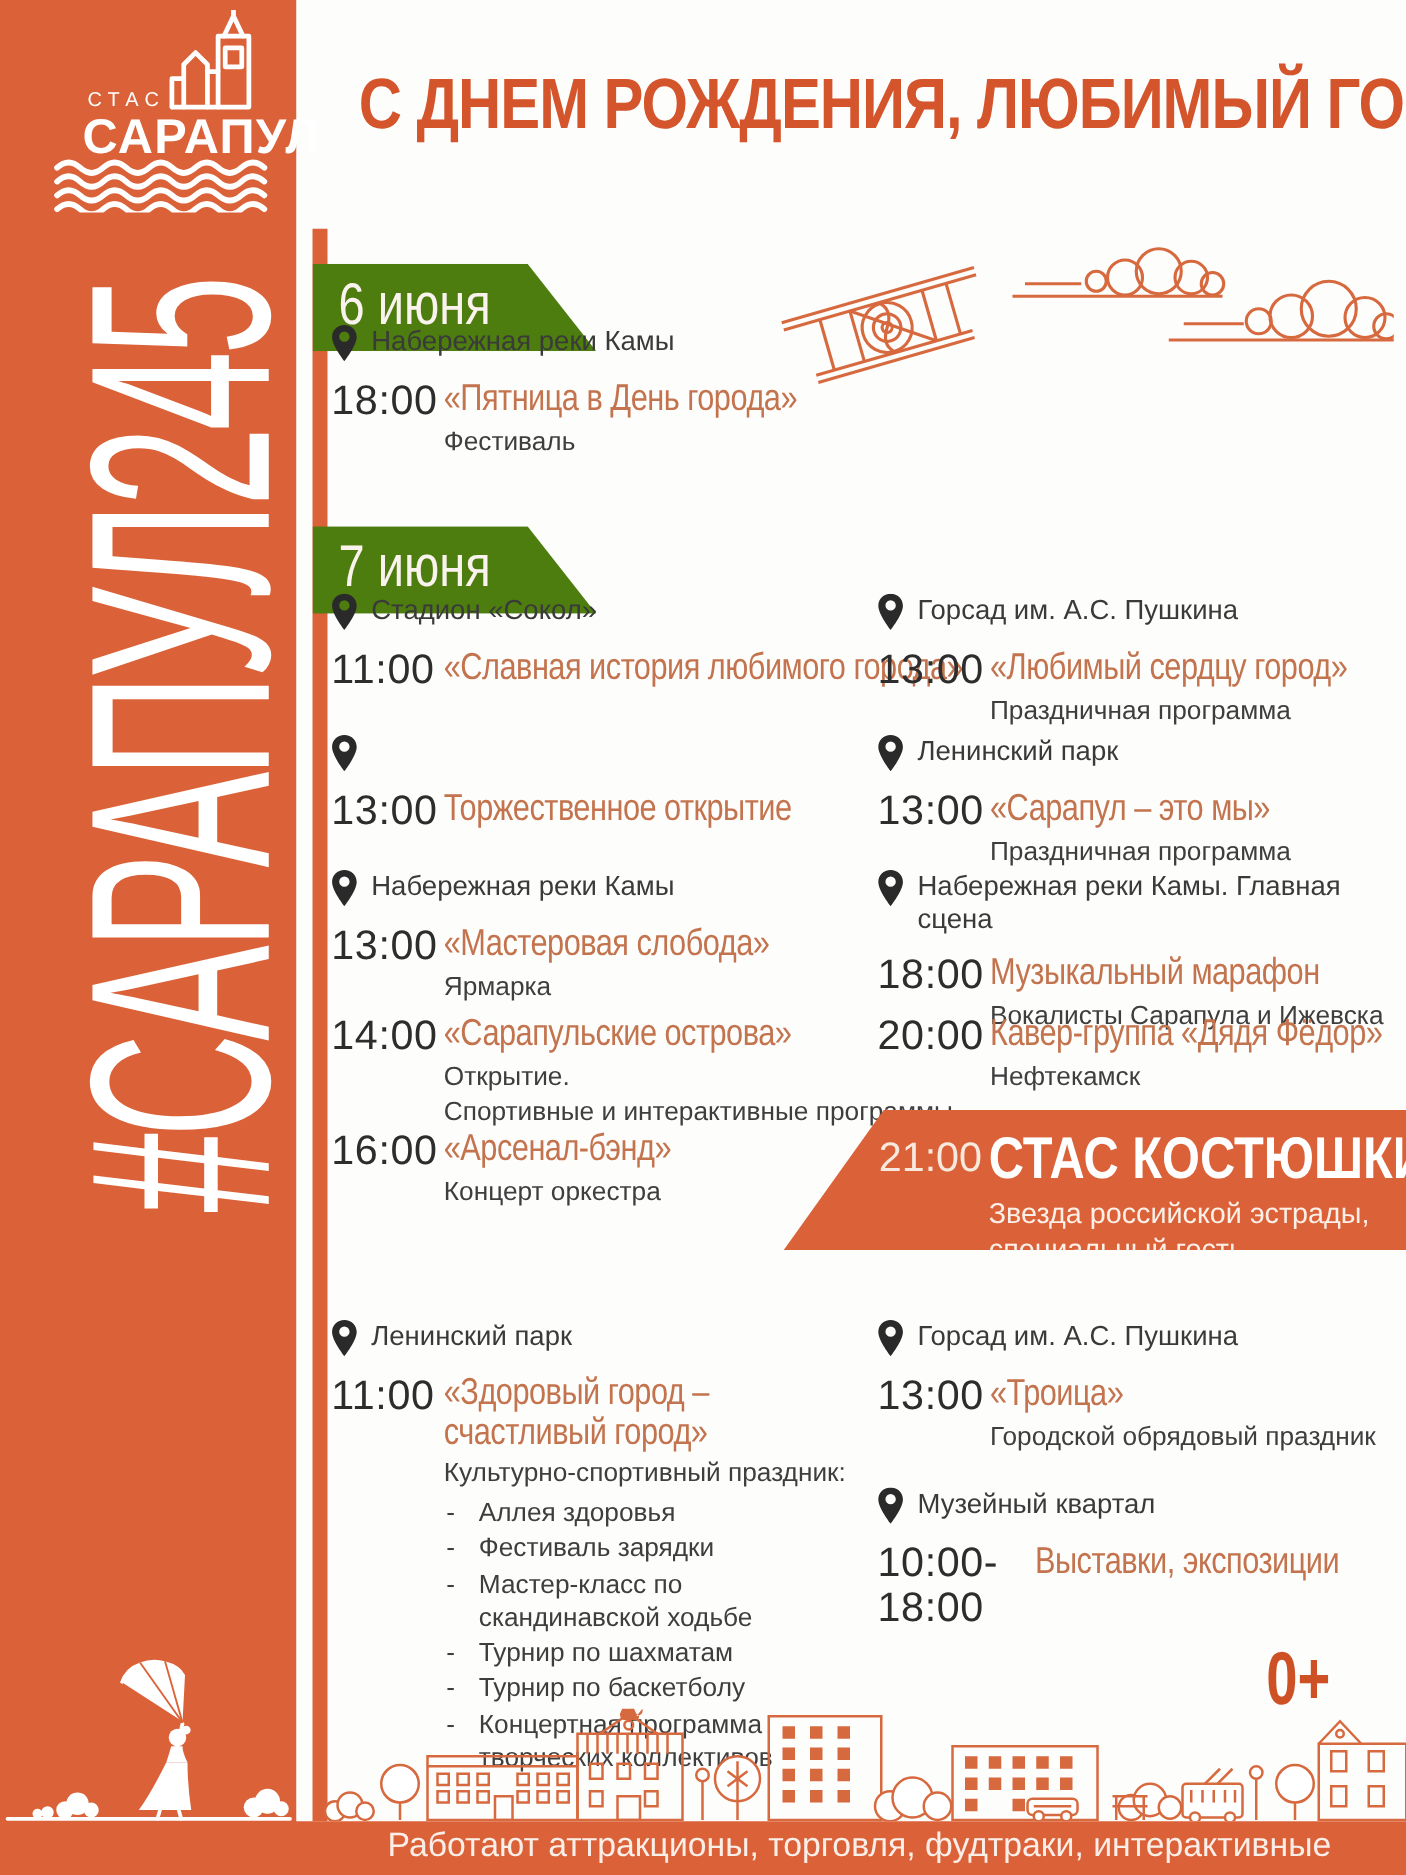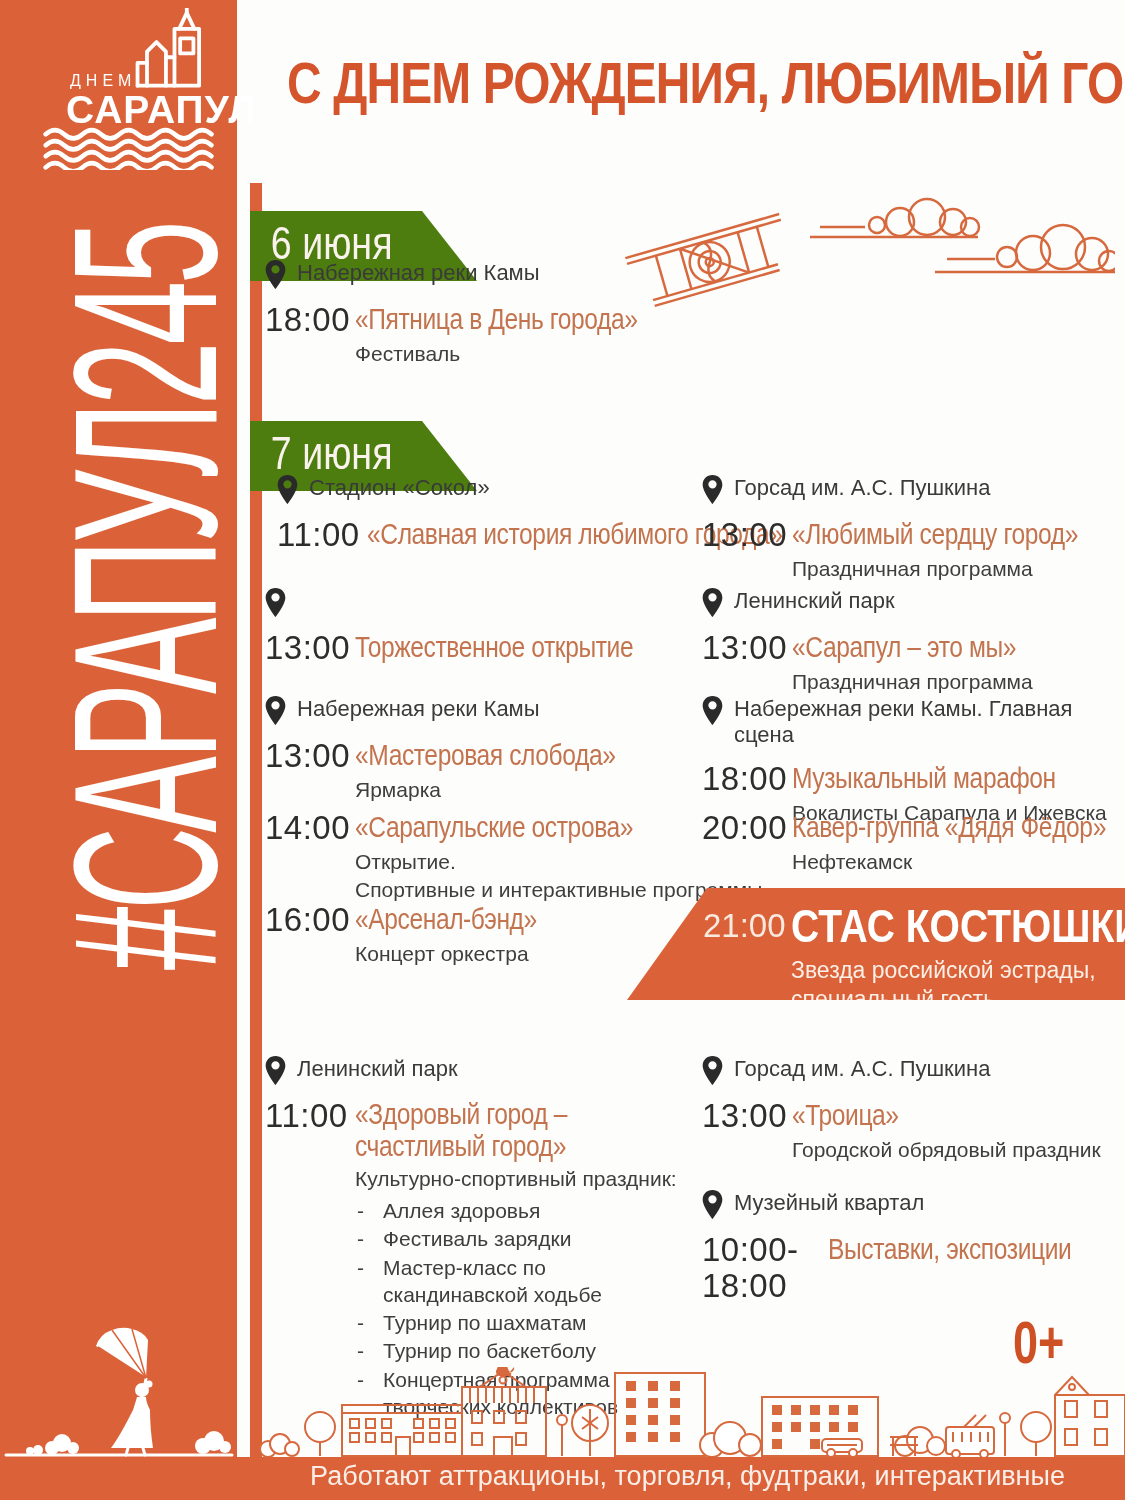--- a/index.html
+++ b/index.html
@@ -65,21 +65,21 @@
       <svg width="130" height="90" viewBox="0 0 130 95" style="position:absolute;left:100px;top:8px;" fill="none" stroke="#fff" stroke-width="4" stroke-linejoin="round" stroke-linecap="round">
         <path d="M80,22 L88,5 L96,22"></path>
         <line x1="88" y1="5" x2="88" y2="0"></line>
         <rect x="75" y="22" width="26" height="60"></rect>
         <rect x="81" y="32" width="14" height="16"></rect>
         <path d="M36,82 L36,58 L46,58 L46,46 L56,36 L66,46 L66,52 L75,52"></path>
         <line x1="46" y1="58" x2="46" y2="82"></line>
         <line x1="66" y1="52" x2="66" y2="82"></line>
         <line x1="36" y1="82" x2="75" y2="82"></line>
       </svg>
-      <div class="logo-top">ДНЕМ</div>
+      <div class="logo-top">СТАС</div>
       <div class="logo-city">САРАПУЛ</div>
       <svg width="175" height="44" viewBox="0 0 190 46" style="position:absolute;left:42px;top:126px;" fill="none" stroke="#fff" stroke-width="5" stroke-linecap="round">
         <path d="M4,8 q10,-9 20,0 t20,0 t20,0 t20,0 t20,0 t20,0 t20,0 t20,0 t20,0"></path>
         <path d="M4,20 q10,-9 20,0 t20,0 t20,0 t20,0 t20,0 t20,0 t20,0 t20,0 t20,0"></path>
         <path d="M4,32 q10,-9 20,0 t20,0 t20,0 t20,0 t20,0 t20,0 t20,0 t20,0 t20,0"></path>
         <path d="M4,44 q10,-9 20,0 t20,0 t20,0 t20,0 t20,0 t20,0 t20,0 t20,0 t20,0"></path>
       </svg>
     </div>
     <div class="hashtag">#САРАПУЛ245</div>
     <svg class="woman-scene" width="237" height="180" viewBox="0 0 237 180">
@@ -165,21 +165,21 @@
       </div>
     <div class="time-row">
         <span class="time">18:00</span>
       <div class="tt">
           <span class="etitle">«Пятница в День города»</span>
         <span class="esub">Фестиваль</span>
         </div>
       </div>
   </div>
 
-  <div class="event" style="left:265px;top:475px;margin-left:12px;">
+  <div class="event" style="left:265px;top:475px;">
     <div class="loc-row">
         <svg width="21" height="29" viewBox="0 0 20 28">
           <path fill="#2b2a2a" d="M10 0C4.5 0 .5 4 .5 9.3.5 16 10 28 10 28s9.5-12 9.5-18.7C19.5 4 15.5 0 10 0zm0 13a4 4 0 110-8 4 4 0 010 8z"></path>
         </svg>
       <span class="loc-text">Стадион «Сокол»</span>
       </div>
     <div class="time-row">
         <span class="time">11:00</span>
       <div class="tt">
           <span class="etitle">«Славная история любимого города»</span>

